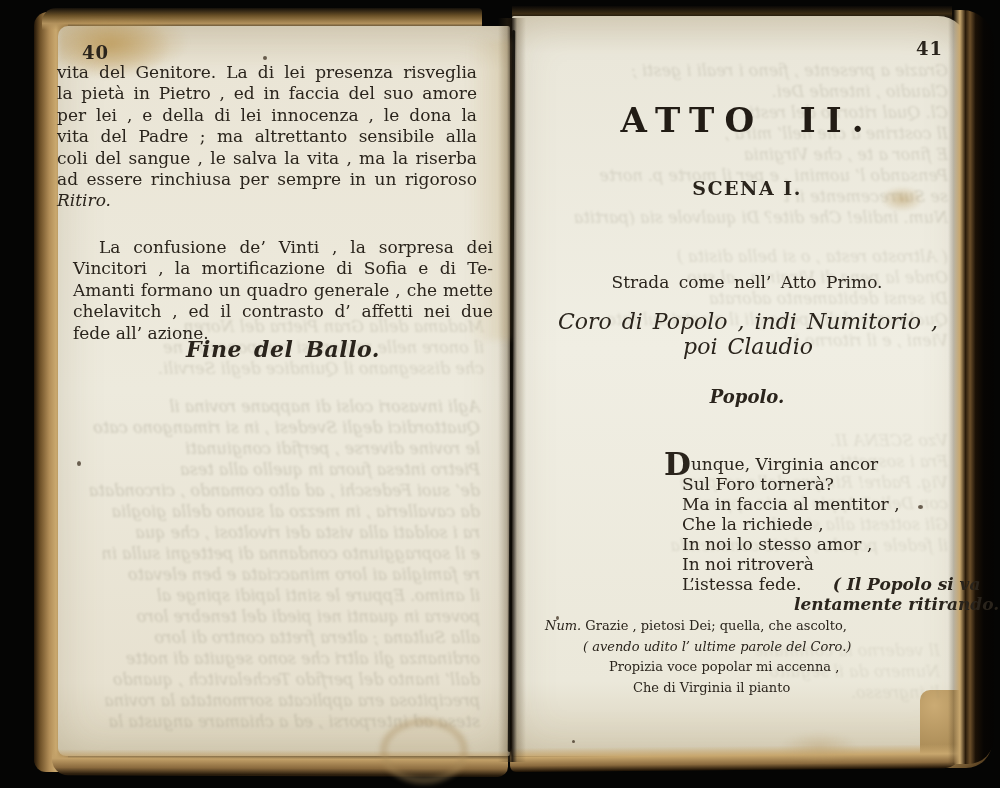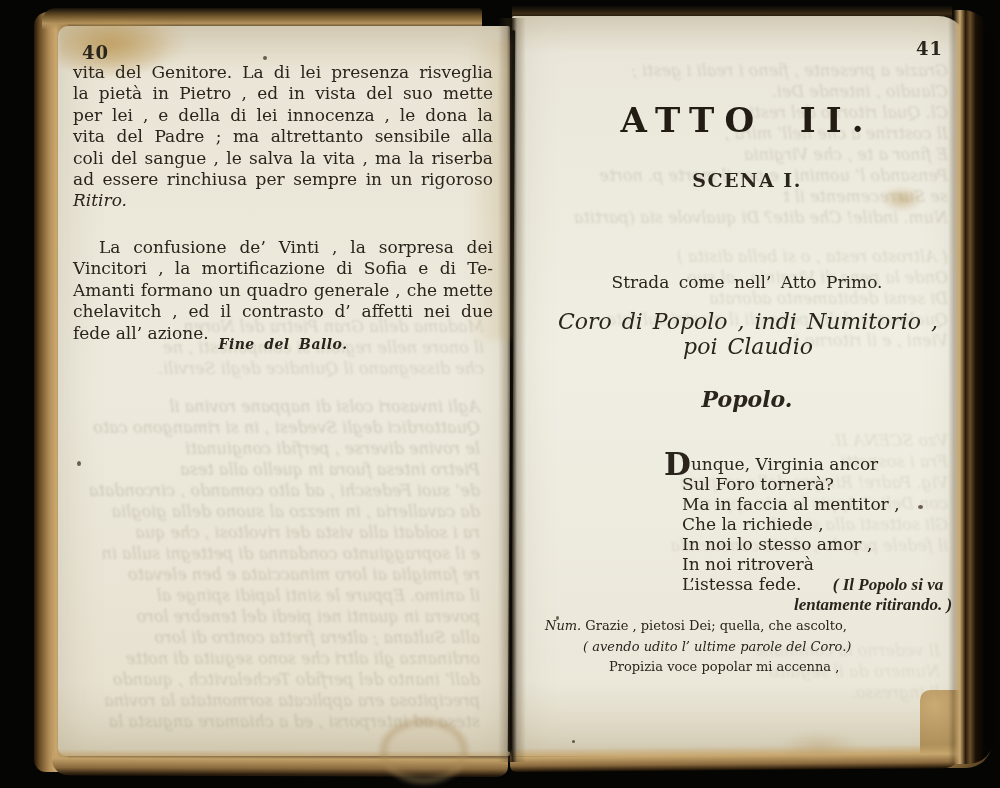--- a/index.html
+++ b/index.html
@@ -63,33 +63,33 @@
   .ghost{color:#8f8a76;transform:scaleX(-1);filter:blur(1.25px);font-size:16px;line-height:21px;
     white-space:pre-line;z-index:3;pointer-events:none;font-style:italic;}
   
   .ink{z-index:7;}
   .pagenum{font-size:18px;font-weight:bold;letter-spacing:1px;}
   .bodyline{font-size:17px;line-height:21.4px;width:420px;text-align:justify;
     -moz-text-align-last:justify;text-align-last:justify;white-space:nowrap;}
   .lastline{text-align:left;text-align-last:left;}
   .ital{font-style:italic;}
   .indent{text-indent:26px;}
-  .fine{font-size:14px;font-style:italic;font-weight:bold;width:420px;text-align:center;
+  .fine{font-size:22px;font-style:italic;font-weight:bold;width:420px;text-align:center;
     text-align-last:center;letter-spacing:.5px;word-spacing:4px;}
   .act-title{width:410px;text-align:center;text-align-last:center;font-size:34px;font-weight:bold;
     letter-spacing:10px;word-spacing:14px;color:#221c15;}
   .scene-title{width:410px;text-align:center;text-align-last:center;font-size:19px;font-weight:bold;
     letter-spacing:1.5px;}
   .setting{width:410px;text-align:center;text-align-last:center;font-size:17px;word-spacing:4px;}
   .castline{width:424px;text-align:center;text-align-last:center;font-size:22px;font-style:italic;word-spacing:3px;}
-  .speaker{width:410px;text-align:center;text-align-last:center;font-size:22px;font-style:italic;font-weight:bold;}
+  .speaker{width:410px;text-align:center;text-align-last:center;font-size:18px;font-style:italic;font-weight:bold;}
   .vline{font-size:17px;line-height:20px;white-space:nowrap;font-weight:500;}
   .vindent{margin-left:18px;}
   .dropcap{font-size:31px;line-height:20px;vertical-align:-5px;font-weight:bold;}
-  .stagedir{font-style:italic;font-family:Liberation Serif, serif;}
+  .stagedir{font-style:italic;}
   .numline{font-size:13px;line-height:20.5px;white-space:nowrap;}
 </style>
 </head>
 <body>
 
 <div class="scene">
 
   <div class="abs underpages-left"></div>
   <div class="abs topedge-left"></div>
   <div class="abs topedge-right"></div>
@@ -150,23 +150,23 @@
 Vig. Padre! Rimpro della sospesa
 con Delia? Appia la mia opponi
 Gli sottesti alla sino il
 il fedele popolo , ch’ io commenda</div>
   <div class="abs ghost" style="left:560px;top:640px;width:380px;opacity:.15;">Il vederno la commune
 Numero da il seguito
 l’ ingresso.</div>
 
   <div class="abs ink pagenum" style="left:82px;top:42px;">40</div>
 
-  <div class="abs ink" style="left:73px;top:62px;">
+  <div class="abs ink" style="left:57px;top:62px;">
     <div class="bodyline">vita del Genitore. La di lei presenza risveglia</div>
-    <div class="bodyline">la pietà in Pietro , ed in vista del suo mette</div>
+    <div class="bodyline">la pietà in Pietro , ed in faccia del suo amore</div>
     <div class="bodyline">per lei , e della di lei innocenza , le dona la</div>
     <div class="bodyline">vita del Padre ; ma altrettanto sensibile alla</div>
     <div class="bodyline">coli del sangue , le salva la vita , ma la riserba</div>
     <div class="bodyline">ad essere rinchiusa per sempre in un rigoroso</div>
     <div class="bodyline lastline ital">Ritiro.</div>
   </div>
 
   <div class="abs ink" style="left:73px;top:237px;">
     <div class="bodyline indent">La confusione de’ Vinti , la sorpresa dei</div>
     <div class="bodyline">Vincitori , la mortificazione di Sofia e di Te-</div>
@@ -174,21 +174,21 @@
     <div class="bodyline">chelavitch , ed il contrasto d’ affetti nei due</div>
     <div class="bodyline lastline">fede all’ azione.</div>
   </div>
 
   <div class="abs ink fine" style="left:73px;top:336px;">Fine del Ballo.</div>
 
   <div class="abs ink pagenum" style="left:916px;top:38px;">41</div>
 
   <div class="abs ink act-title" style="left:542px;top:100px;">ATTO II.</div>
 
-  <div class="abs ink scene-title" style="left:542px;top:169px;">SCENA I.</div>
+  <div class="abs ink scene-title" style="left:542px;top:177px;">SCENA I.</div>
 
   <div class="abs ink setting" style="left:542px;top:272px;">Strada come nell’ Atto Primo.</div>
 
   <div class="abs ink castline" style="left:536px;top:309px;">Coro di Popolo , indi Numitorio , poi Claudio</div>
 
   <div class="abs ink speaker" style="left:542px;top:386px;">Popolo.</div>
 
   <div class="abs ink" style="left:664px;top:454px;">
     <div class="vline">
       <span class="dropcap">D</span><span>unque, Virginia ancor</span>
@@ -204,15 +204,16 @@
     </div>
     <div class="vline stagedir" style="margin-left:130px;font-weight:bold;">lentamente ritirando. )</div>
   </div>
 
   <div class="abs ink" style="left:545px;top:616px;">
     <div class="numline">
       <span class="ital">Num.</span><span> Grazie , pietosi Dei; quella, che ascolto,</span>
     </div>
     <div class="numline ital" style="margin-left:38px;">( avendo udito  l’ ultime parole del Coro.)</div>
     <div class="numline" style="margin-left:64px;">Propizia voce popolar mi accenna ,</div>
+    <div class="numline" style="margin-left:88px;">Che di Virginia il pianto</div>
   </div>
 
 </div>
 
 </body></html>

